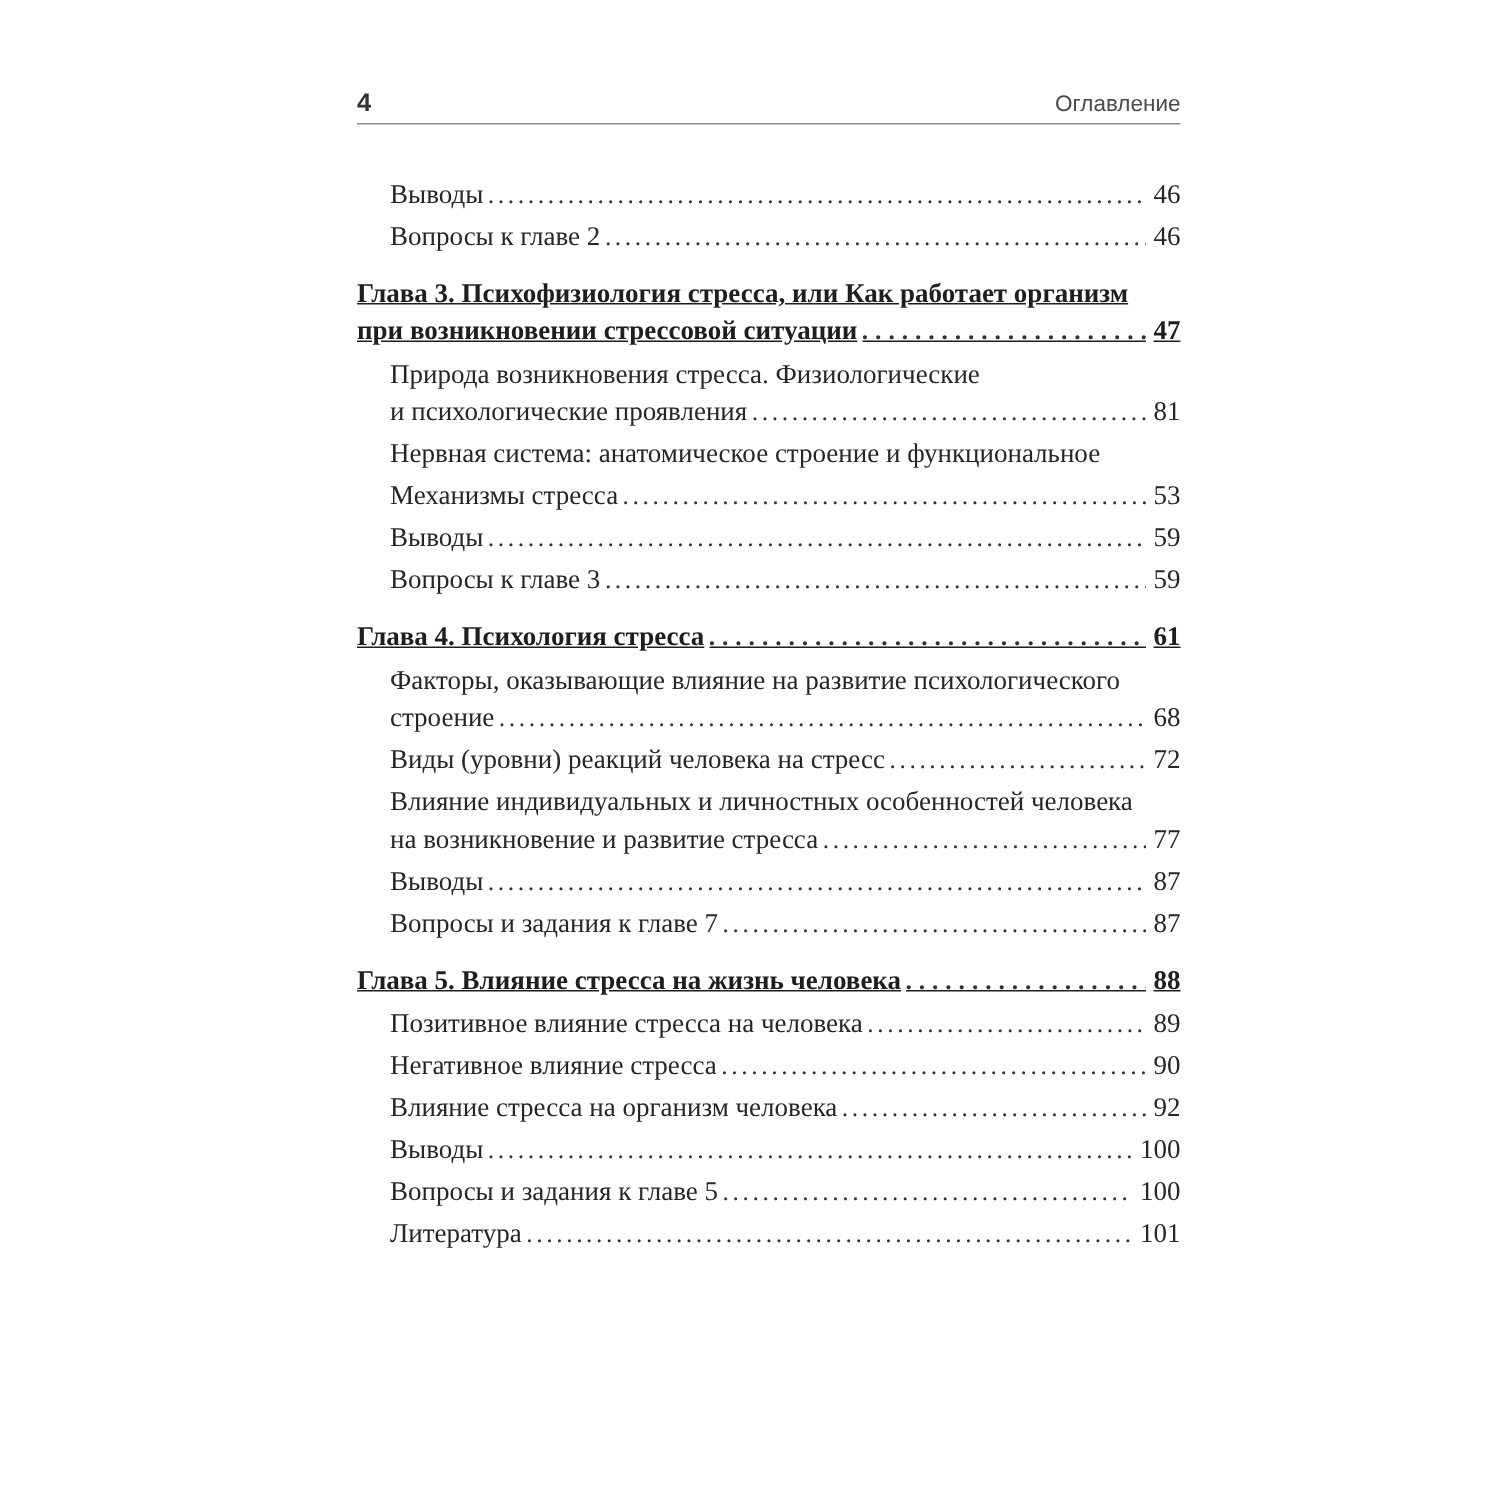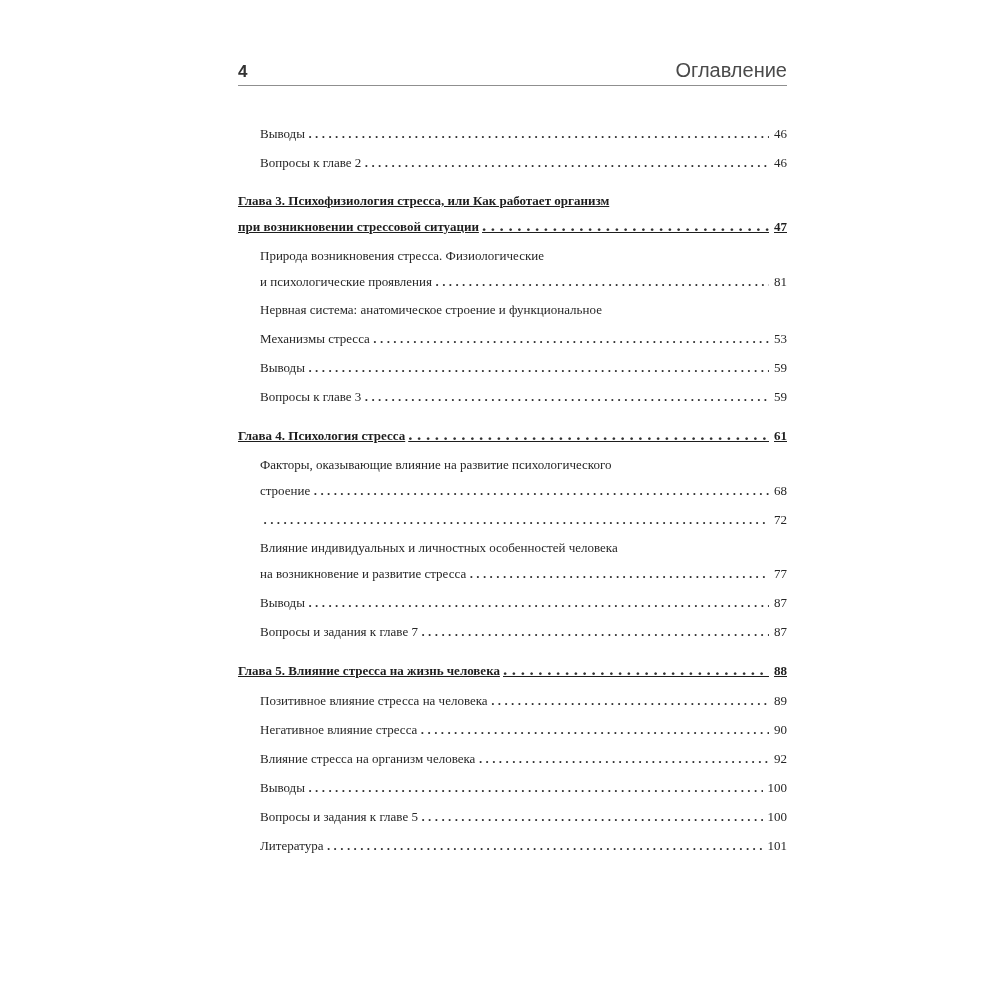--- a/index.html
+++ b/index.html
@@ -29,28 +29,28 @@
     justify-content:space-between;
     align-items:flex-end;
     border-bottom:1.5px solid var(--rule-color);
     padding-bottom:5px;
     font-family:"Liberation Sans","DejaVu Sans",sans-serif;
   }
   .folio{
     font-size:17px;font-weight:700;color:#333333;line-height:1;
   }
   .head-title{
-    font-size:20px;font-weight:400;color:var(--head-color);line-height:1;
+    font-size:15px;font-weight:400;color:var(--head-color);line-height:1;
   }
   
   .toc{
     margin-top:34px;
   }
   .entry{
-    font-size:13px;
+    font-size:18px;
     line-height:25px;
     margin-bottom:3px;
   }
   .entry.sub{
     padding-left:22px;
     font-weight:400;
   }
   .entry.chapter{
     margin-top:13px;
     margin-bottom:4px;
@@ -164,20 +164,21 @@
         <div class="entry sub">
           <div class="line">Факторы, оказывающие влияние на развитие психологического</div>
           <div class="lastline">
             <span class="ltext">строение</span>
             <span class="leader"></span>
             <span class="pagenum">68</span>
           </div>
         </div>
         <div class="entry sub">
           <div class="lastline">
+            <span class="ltext">Виды (уровни) реакций человека на стресс</span>
             <span class="leader"></span>
             <span class="pagenum">72</span>
           </div>
         </div>
         <div class="entry sub">
           <div class="line">Влияние индивидуальных и личностных особенностей человека</div>
           <div class="lastline">
             <span class="ltext">на возникновение и развитие стресса</span>
             <span class="leader"></span>
             <span class="pagenum">77</span>

